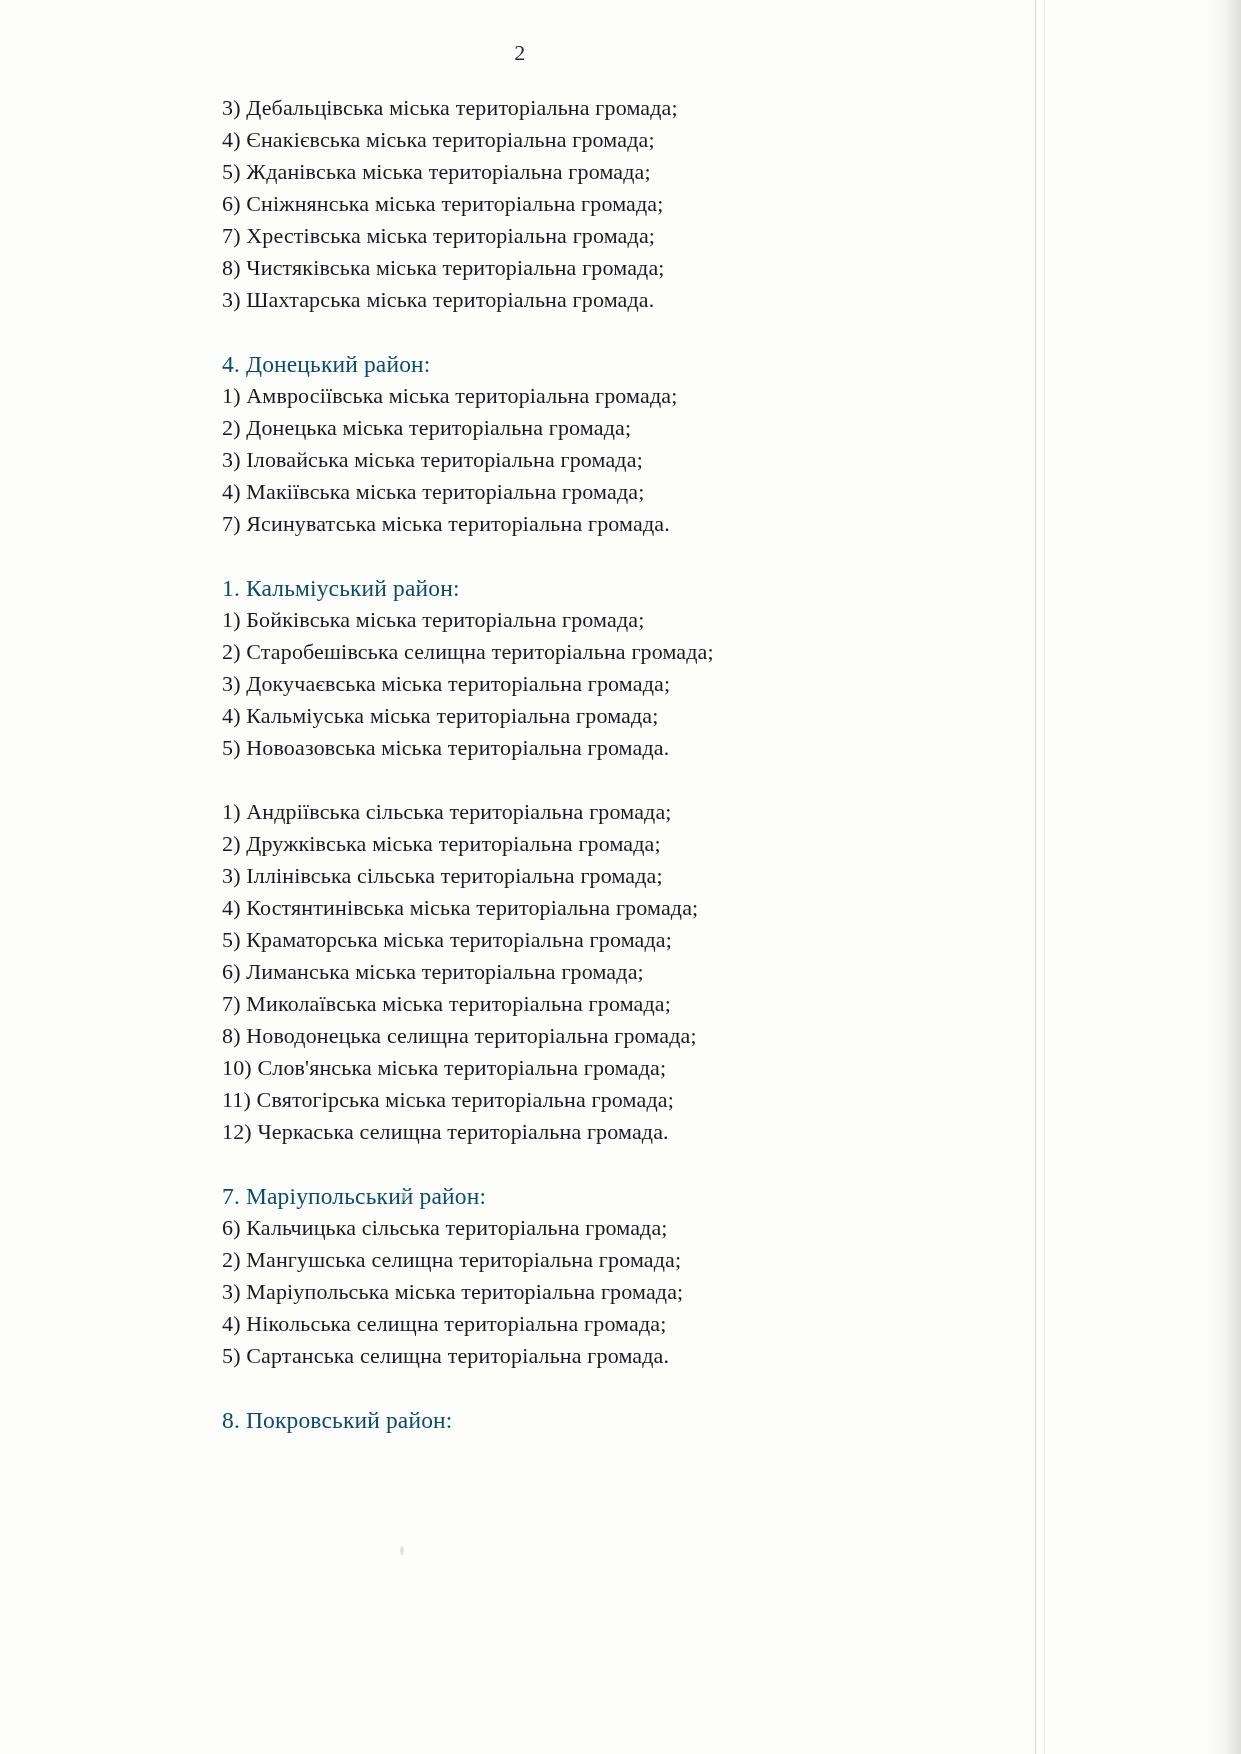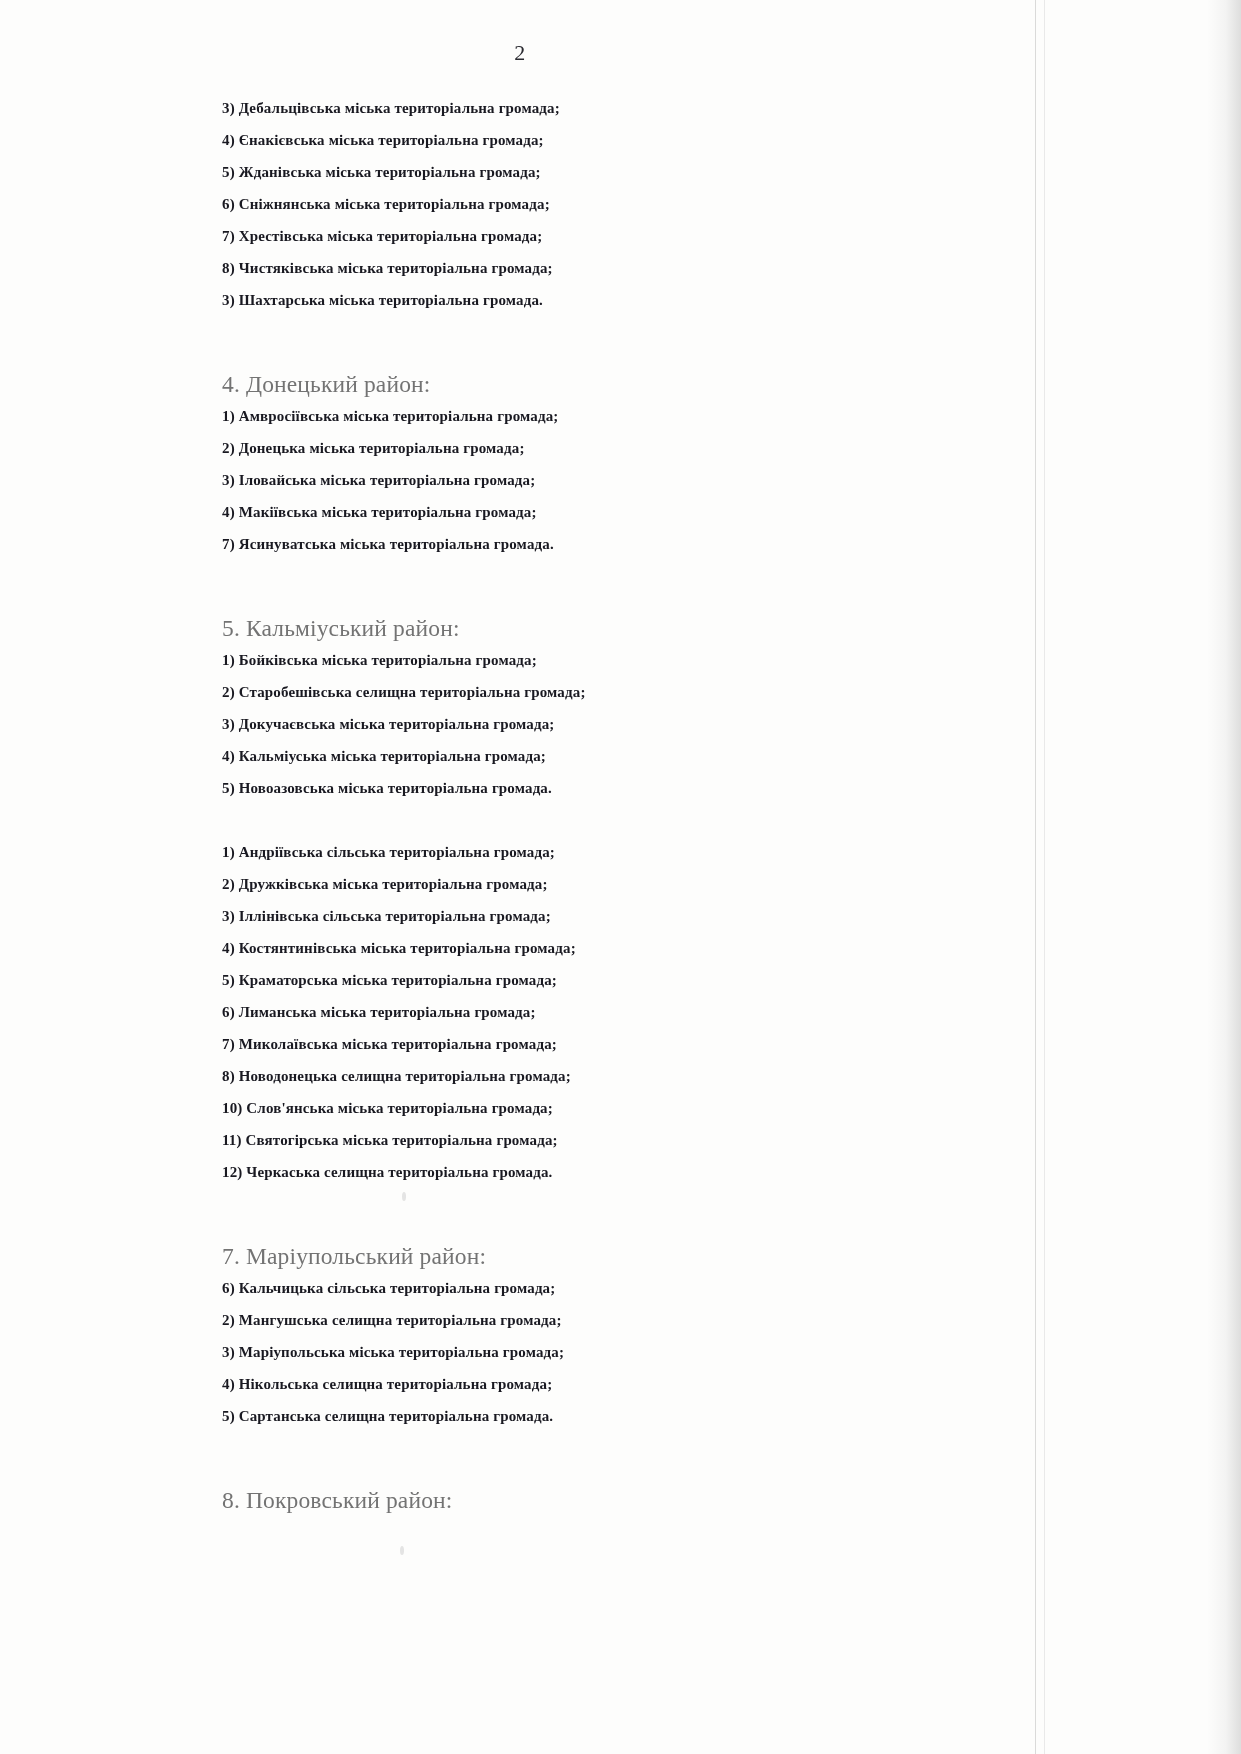--- a/index.html
+++ b/index.html
@@ -58,34 +58,32 @@
     color: #2a2a30;
     letter-spacing: 0.3px;
   }
   .content {
     position: absolute;
     top: 92px;
     left: 222px;
     width: 700px;
   }
   .line {
-    font-size: 15px;
+    font-size: 22px;
     line-height: 32px;
     color: #191921;
     white-space: nowrap;
     letter-spacing: 0.15px;
-    font-weight: bold;
   }
   .section-head {
     font-size: 23.5px;
     line-height: 32px;
-    color: #737373;
+    color: #0c4a6e;
     white-space: nowrap;
     letter-spacing: 0.15px;
-    margin-top: 20px;
   }
   .block {
     margin-bottom: 0;
   }
   .gap {
     height: 32px;
   }
   .speck {
     position: absolute;
     background: #cfcfcf;
@@ -118,21 +116,21 @@
       <div class="block">
         <div class="section-head">4. Донецький район:</div>
         <div class="line">1) Амвросіївська міська територіальна громада;</div>
         <div class="line">2) Донецька міська територіальна громада;</div>
         <div class="line">3) Іловайська міська територіальна громада;</div>
         <div class="line">4) Макіївська міська територіальна громада;</div>
         <div class="line">7) Ясинуватська міська територіальна громада.</div>
       </div>
       <div class="gap"></div>
       <div class="block">
-        <div class="section-head">5. Кальміуський район:</div>
+        <div class="section-head">1. Кальміуський район:</div>
         <div class="line">1) Бойківська міська територіальна громада;</div>
         <div class="line">2) Старобешівська селищна територіальна громада;</div>
         <div class="line">3) Докучаєвська міська територіальна громада;</div>
         <div class="line">4) Кальміуська міська територіальна громада;</div>
         <div class="line">5) Новоазовська міська територіальна громада.</div>
       </div>
       <div class="gap"></div>
       <div class="block">
         <div class="line">1) Андріївська сільська територіальна громада;</div>
         <div class="line">2) Дружківська міська територіальна громада;</div>

